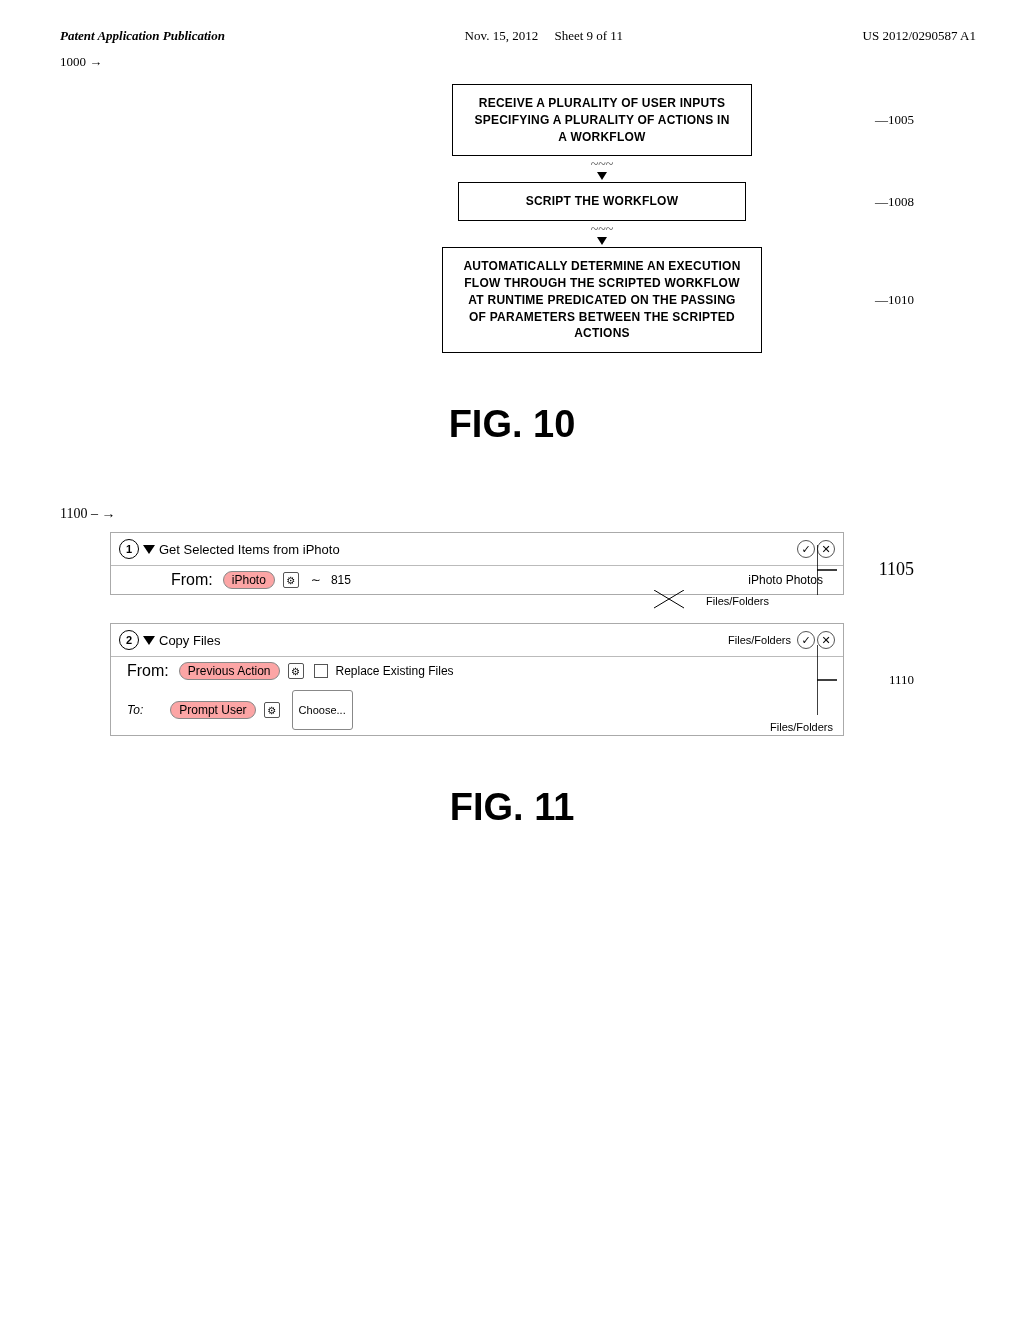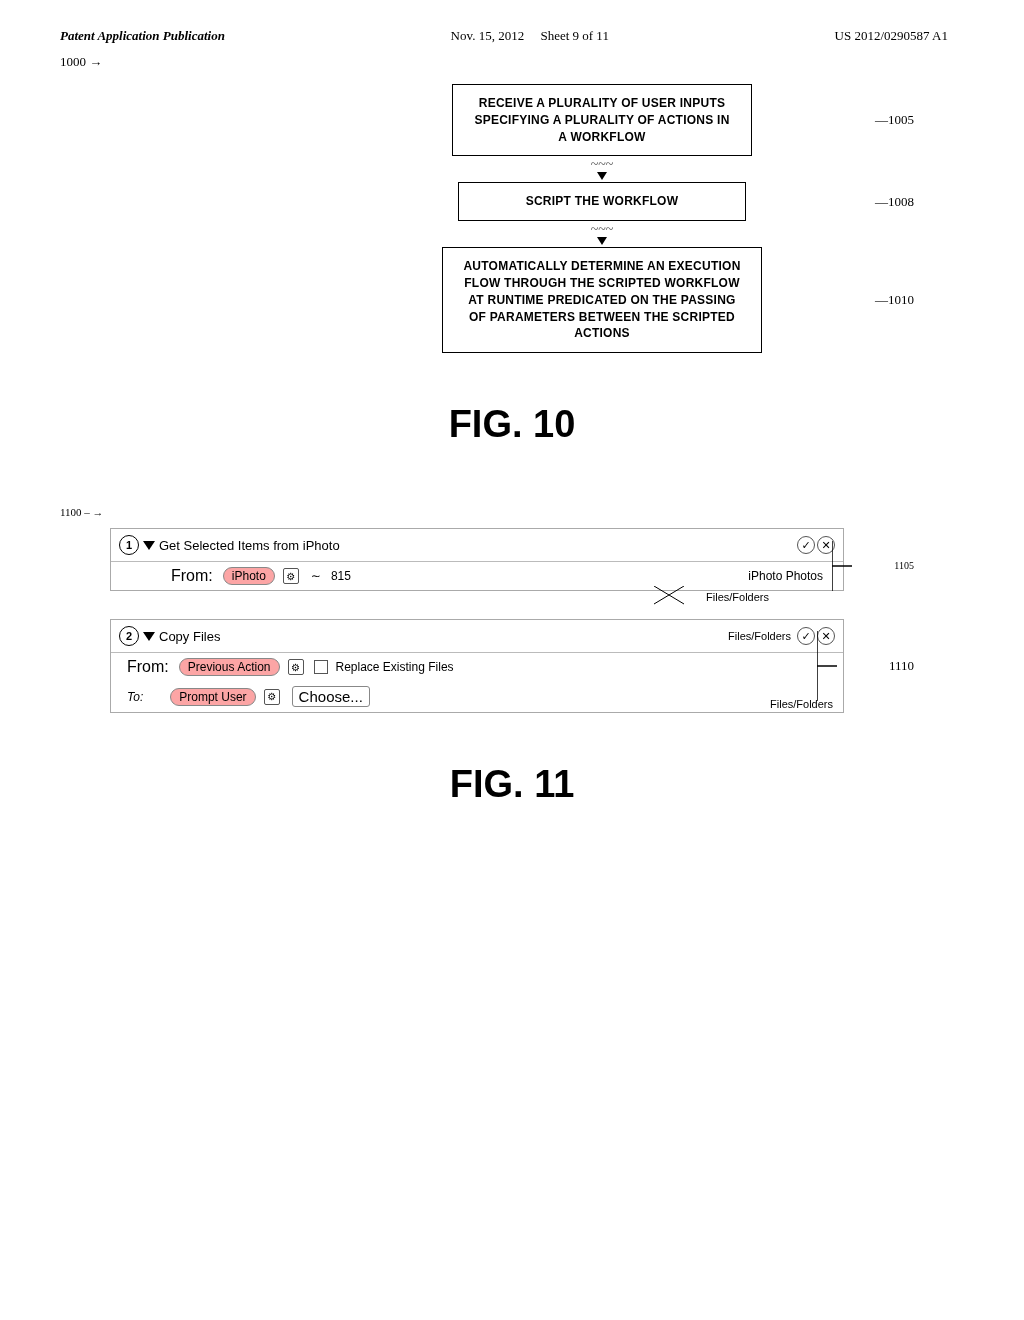--- a/index.html
+++ b/index.html
@@ -10,21 +10,21 @@
       min-height: 1320px;
       position: relative;
       overflow-x: hidden;
     }
 
     
     .header {
       display: flex;
       justify-content: space-between;
       align-items: baseline;
-      padding: 28px 76px 0 60px;
+      padding: 28px 48px 0 60px;
       font-size: 13px;
     }
     .header-left { font-style: italic; font-weight: bold; }
     .header-center { font-size: 13px; }
     .header-right { font-size: 13px; }
 
     
     .fig10-section {
       padding: 0 60px;
       position: relative;
@@ -168,22 +168,22 @@
       align-items: center;
       justify-content: center;
       font-size: 11px;
       cursor: pointer;
     }
 
     
     .pill-input {
       border: 1px solid #888;
       border-radius: 3px;
-      padding: 1px 6px;
-      font-size: 15px;
+      padding: 13px 6px;
+      font-size: 11px;
       font-family: Arial, sans-serif;
       background: #fff;
       display: inline-block;
     }
     .pill-input-round {
       border: 1px solid #888;
       border-radius: 10px;
       padding: 1px 8px;
       font-size: 12px;
       font-family: Arial, sans-serif;
@@ -268,21 +268,21 @@
       </span>
     </div>
 
   </div>
 
   <div class="fig-caption" style="margin-top: 50px;">FIG. 10</div>
 </div>
 
 <div class="fig11-section" style="margin-top: 60px;">
   <div style="display:flex; align-items:flex-start; gap: 8px; margin-bottom: 10px;">
-    <span style="font-size:11px;">
+    <span style="font-size:14px;">
       <span>1100</span> – →
     </span>
   </div>
 
   <div style="position: relative; margin-left: 20px; margin-right: 120px;">
 
     <div style="position: relative; margin-bottom: 16px;">
       <div class="panel-group">
 
         <div class="panel-row1">
@@ -305,21 +305,21 @@
           <span style="font-size:12px; font-family: Arial, sans-serif;">815</span>
           <span style="margin-left: 20px; font-size:12px; font-family: Arial, sans-serif; position:absolute; right: 20px; top:50%; transform:translateY(-50%);">iPhoto Photos</span>
         </div>
       </div>
 
       <div style="position:absolute; right:-70px; top:0; bottom:0; display:flex; align-items:center;">
         <svg width="60" height="60" viewBox="0 0 60 60">
           <line x1="0" y1="5" x2="0" y2="55" stroke="#000" stroke-width="1.5"></line>
           <line x1="0" y1="30" x2="20" y2="30" stroke="#000" stroke-width="1.5"></line>
         </svg>
-        <span style="font-size:10px; margin-left:2px;text-align:right;">1105</span>
+        <span style="font-size:18px; margin-left:2px;text-align:right;">1105</span>
       </div>
 
       <div style="text-align: right; font-size: 11px; font-family: Arial, sans-serif; margin-right: 75px; position: relative;">
         <svg width="60" height="20" style="position:absolute; right: 55px; top:-5px;">
           <line x1="0" y1="0" x2="30" y2="18" stroke="#000" stroke-width="1"></line>
           <line x1="30" y1="0" x2="0" y2="18" stroke="#000" stroke-width="1"></line>
         </svg>
         <span style="font-size:11px; font-family: Arial, sans-serif;">Files/Folders</span>
       </div>
     </div>

